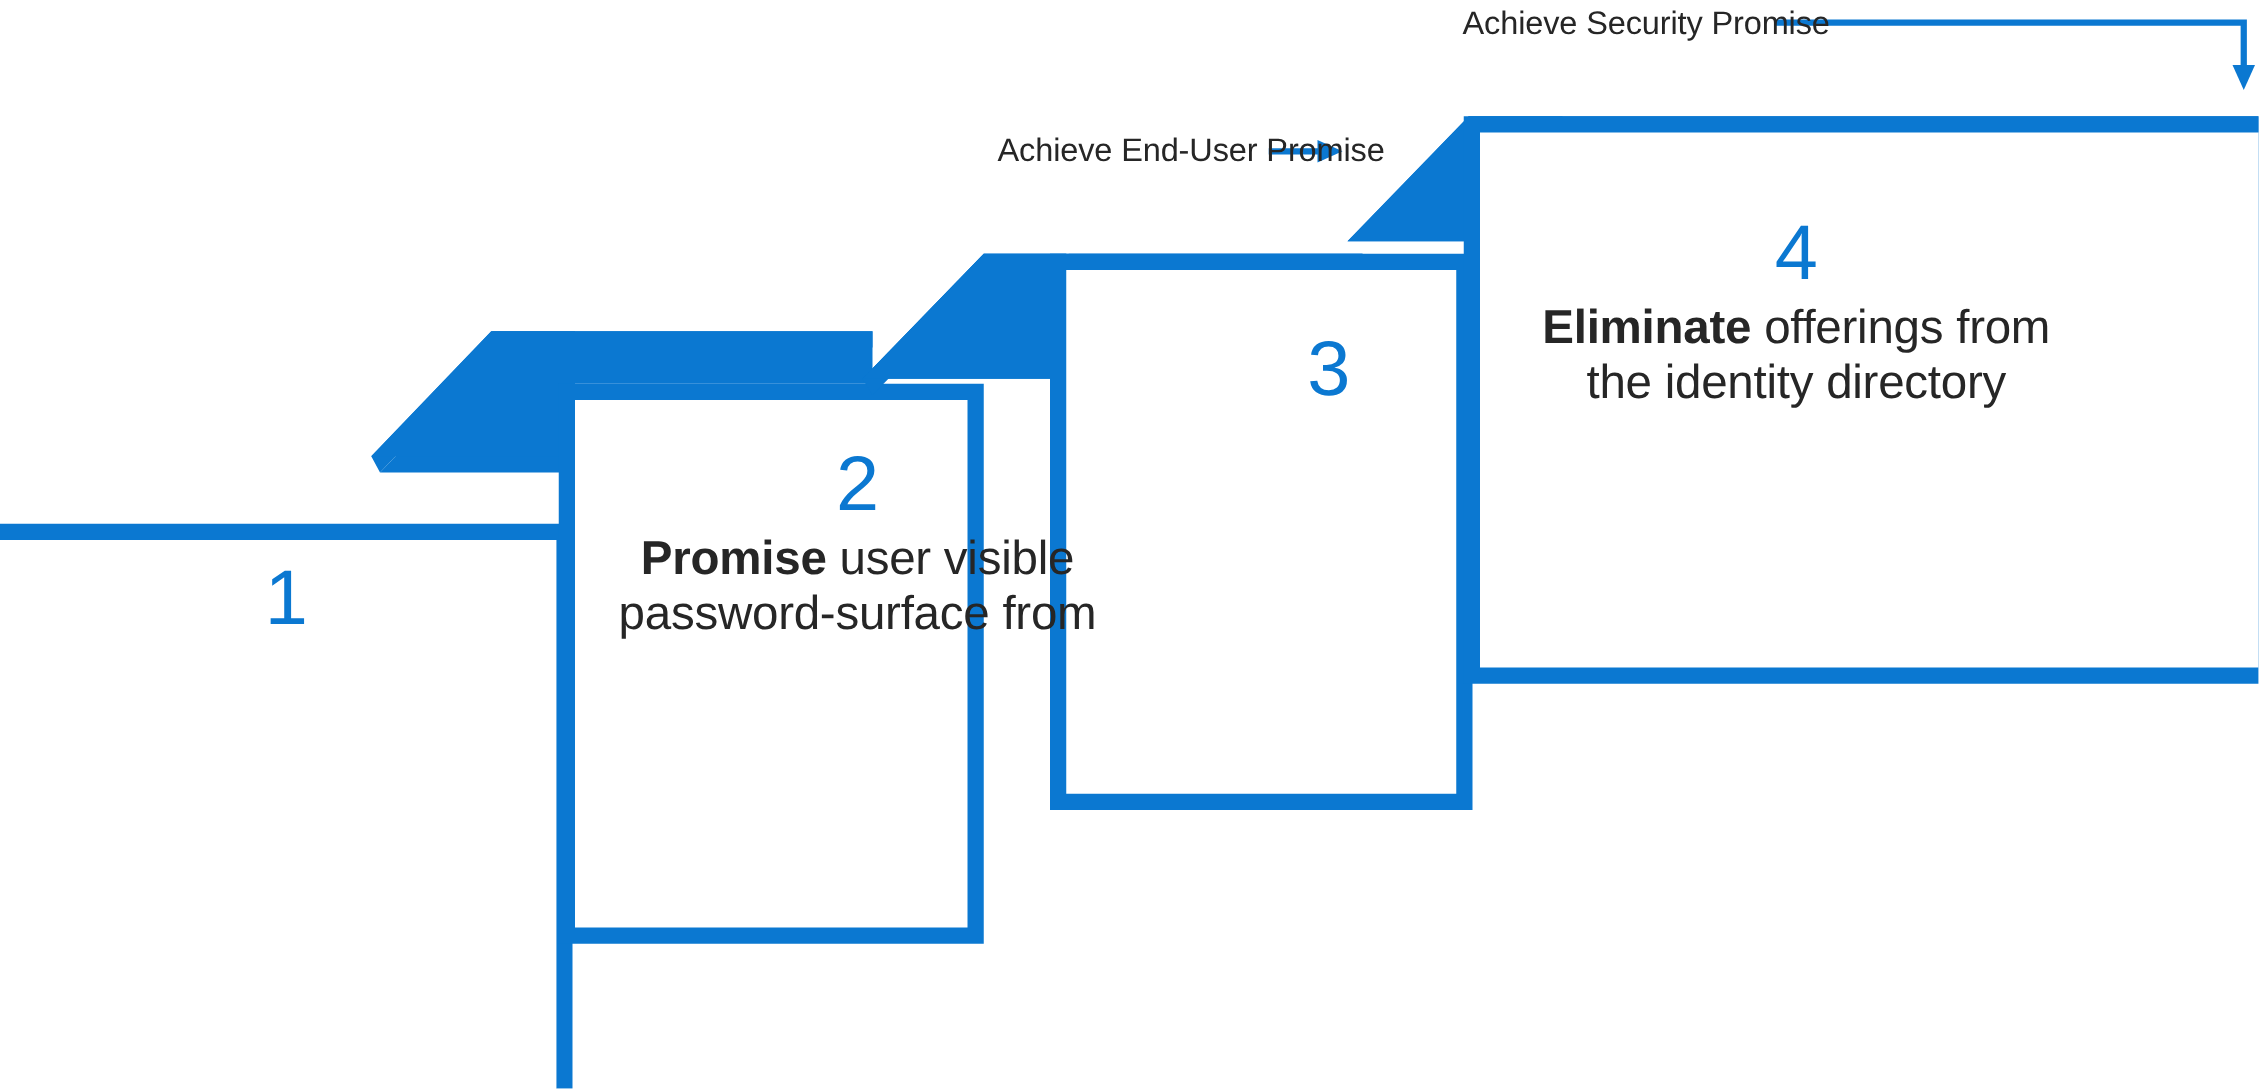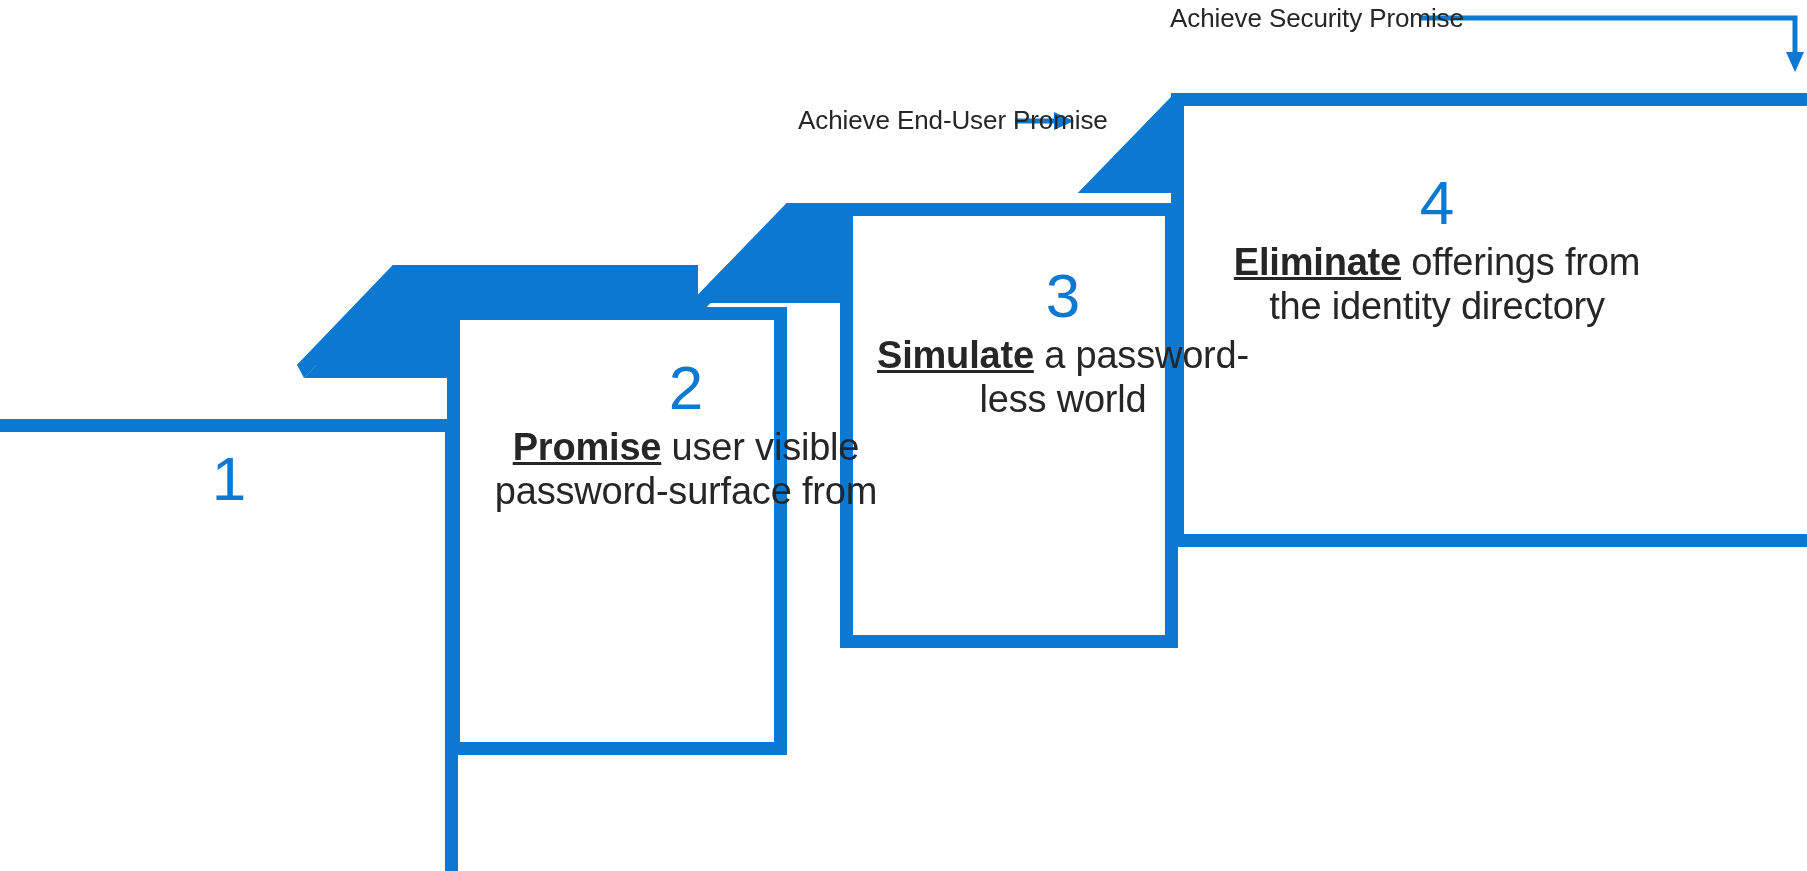--- a/index.html
+++ b/index.html
@@ -43,21 +43,20 @@
     line-height: 1.0;
     margin-bottom: 6px;
   }
   .step-body {
     display: block;
     font-size: 38px;
     font-weight: 400;
   }
   .step-body b {
     font-weight: 700;
-    text-decoration: underline;
   }
 
   #step-text-1 { left: 14px;   top: 448px; width: 430px; }
   #step-text-2 { left: 470px;  top: 357px; width: 432px; }
   #step-text-3 { left: 848px;  top: 265px; width: 430px; }
   #step-text-4 { left: 1222px; top: 172px; width: 430px; }
 
   
   .annotation {
     position: absolute;
@@ -131,21 +130,20 @@
     <span class="step-num">1</span>
   </div>
 
   <div class="step-text" id="step-text-2">
     <span class="step-num">2</span>
     <span class="step-body"><b>Promise</b><span> user visible password-surface from</span></span>
   </div>
 
   <div class="step-text" id="step-text-3">
     <span class="step-num">3</span>
-    <span class="step-body"><b>Simulate</b><span> a password-less world</span></span>
   </div>
 
   <div class="step-text" id="step-text-4">
     <span class="step-num">4</span>
     <span class="step-body"><b>Eliminate</b><span> offerings from the identity directory</span></span>
   </div>
 
   <div class="annotation" id="annot-enduser">Achieve End-User Promise</div>
 
   <div class="annotation" id="annot-security">Achieve Security Promise</div>

